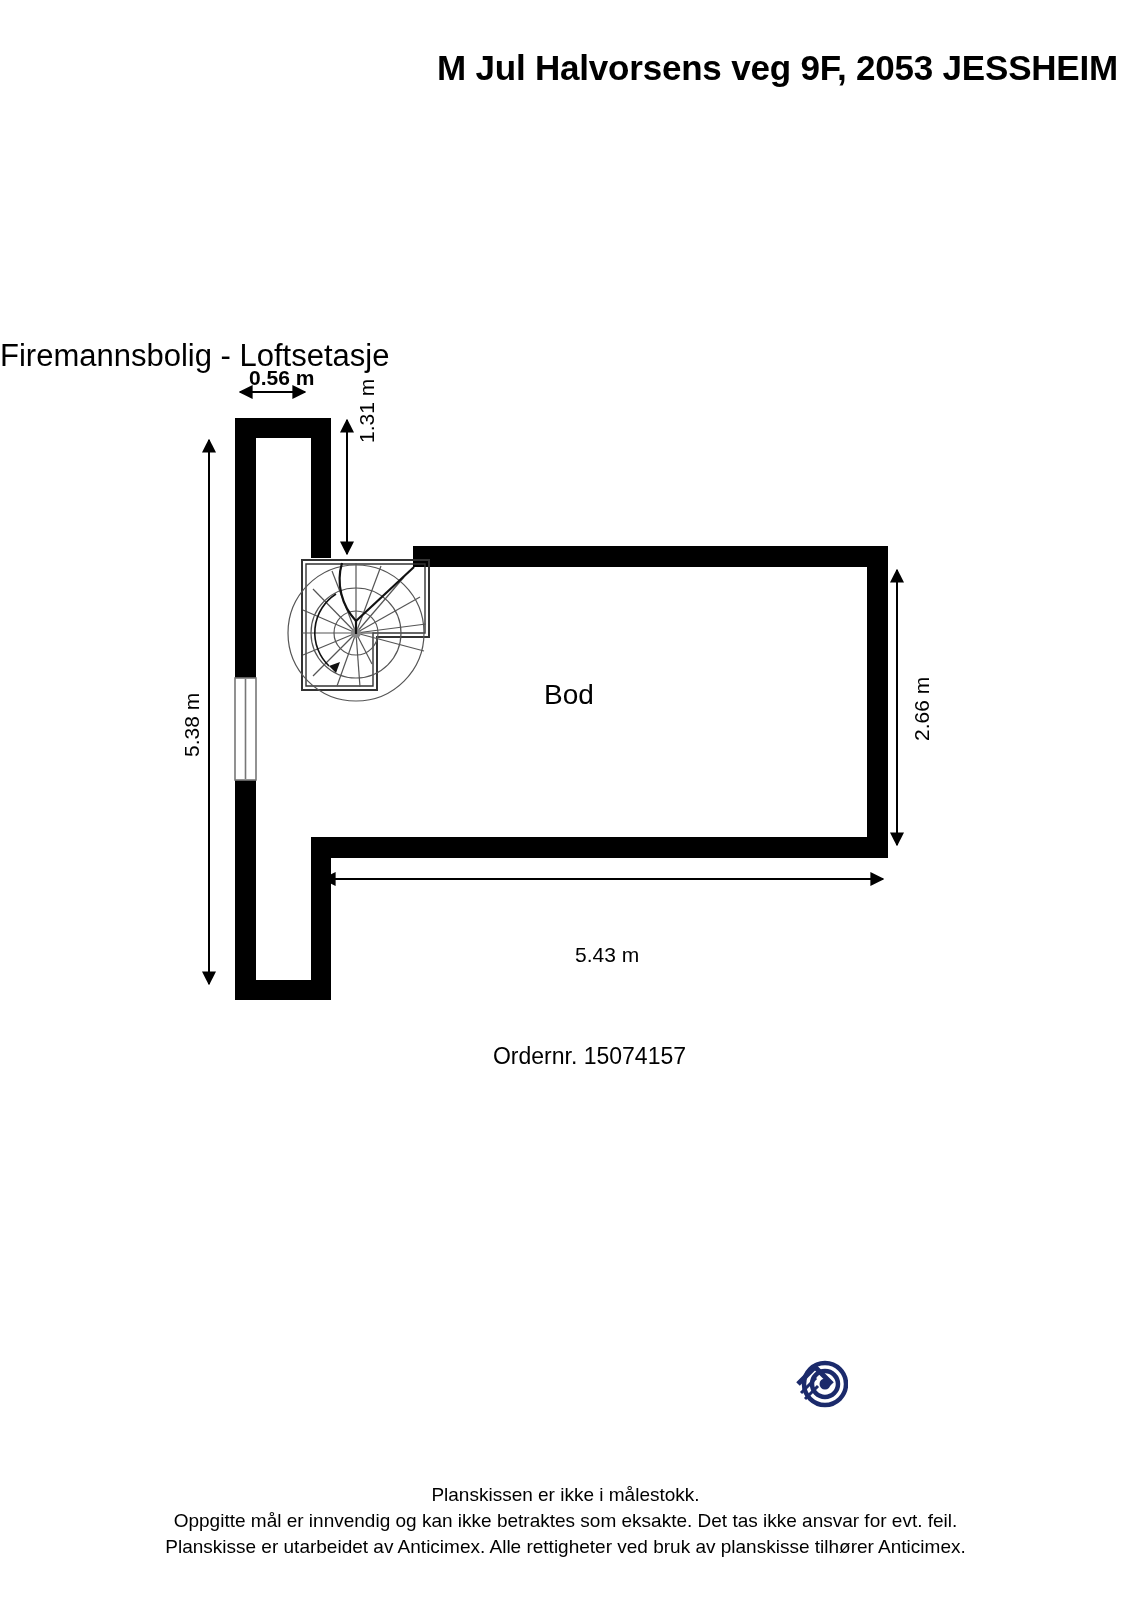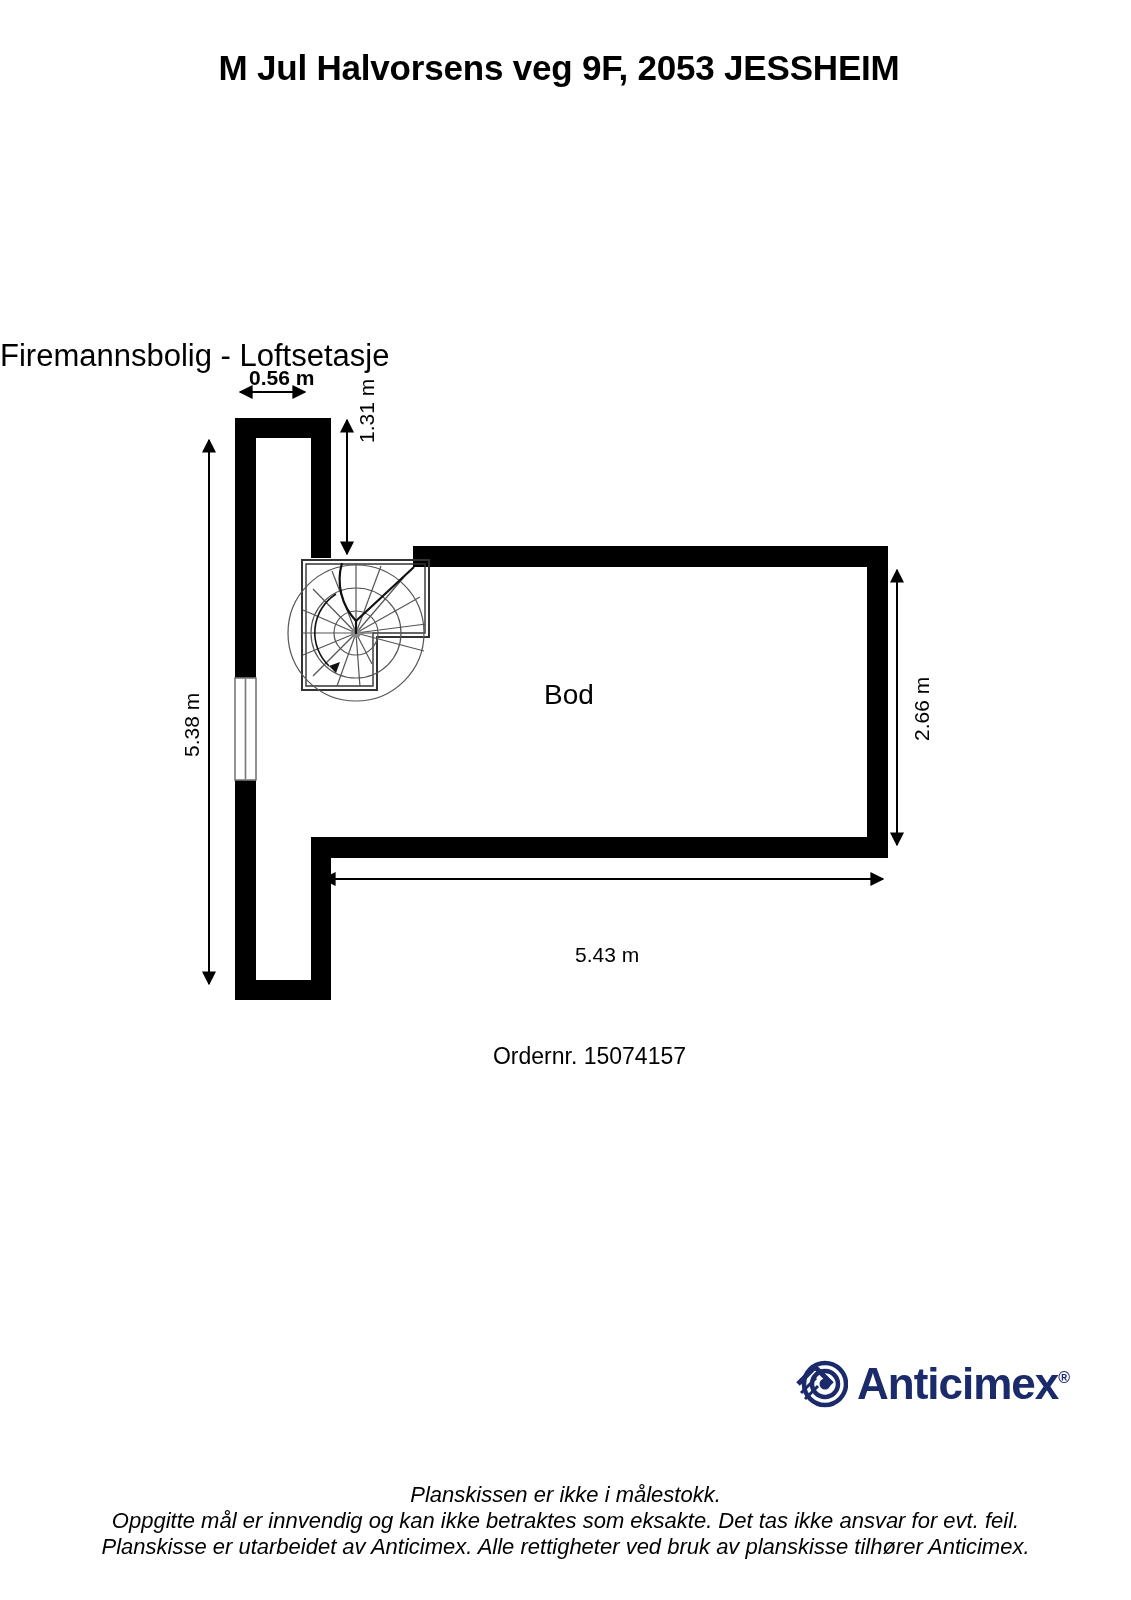--- a/index.html
+++ b/index.html
@@ -15,21 +15,21 @@
     color: #000000;
     overflow: hidden;
   }
 
   
   .doc-title {
     position: absolute;
     top: 48px;
     left: 0;
     width: 1118px;
-    text-align: center;
+    text-align: right;
     font-size: 35px;
     font-weight: bold;
     letter-spacing: -0.2px;
     white-space: nowrap;
   }
 
   .plan-heading {
     position: absolute;
     top: 338px;
     left: 0;
@@ -114,23 +114,22 @@
     color: #1b2a6b;
   }
 
   
   .footer {
     position: absolute;
     left: 0;
     top: 1482px;
     width: 1131px;
     text-align: center;
-    font-size: 22px;
+    font-size: 19px;
     line-height: 26px;
-    font-style: italic;
   }
   .footer div { white-space: nowrap; }
 </style>
 </head>
 <body>
 
 <div class="doc-title">M Jul Halvorsens veg 9F, 2053 JESSHEIM</div>
 
 <div class="plan-heading">Firemannsbolig  - Loftsetasje</div>
 
@@ -238,20 +237,19 @@
       <g fill="none" stroke="#1b2a6b">
         <circle cx="29" cy="28" r="21" stroke-width="4.5"></circle>
         <circle cx="29" cy="28" r="13" stroke-width="4.5"></circle>
         <circle cx="29" cy="28" r="5.5" fill="#1b2a6b" stroke="none"></circle>
         <path d="M 2 28 L 19 11 L 36 28" stroke-width="5" stroke-linejoin="miter"></path>
         <path d="M 5 37 L 20 22" stroke-width="3"></path>
         <path d="M 9 43 L 22 30" stroke-width="3"></path>
       </g>
     </svg>
   </span>
-  <span class="logo-text"><span>Anticimex</span><span class="logo-reg">®</span></span>
 </div>
 
 <div class="footer">
   <div>Planskissen er ikke i målestokk.</div>
   <div>Oppgitte mål er innvendig og kan ikke betraktes som eksakte. Det tas ikke ansvar for evt. feil.</div>
   <div>Planskisse er utarbeidet av Anticimex. Alle rettigheter ved bruk av planskisse tilhører Anticimex.</div>
 </div>
 
 </body></html>

